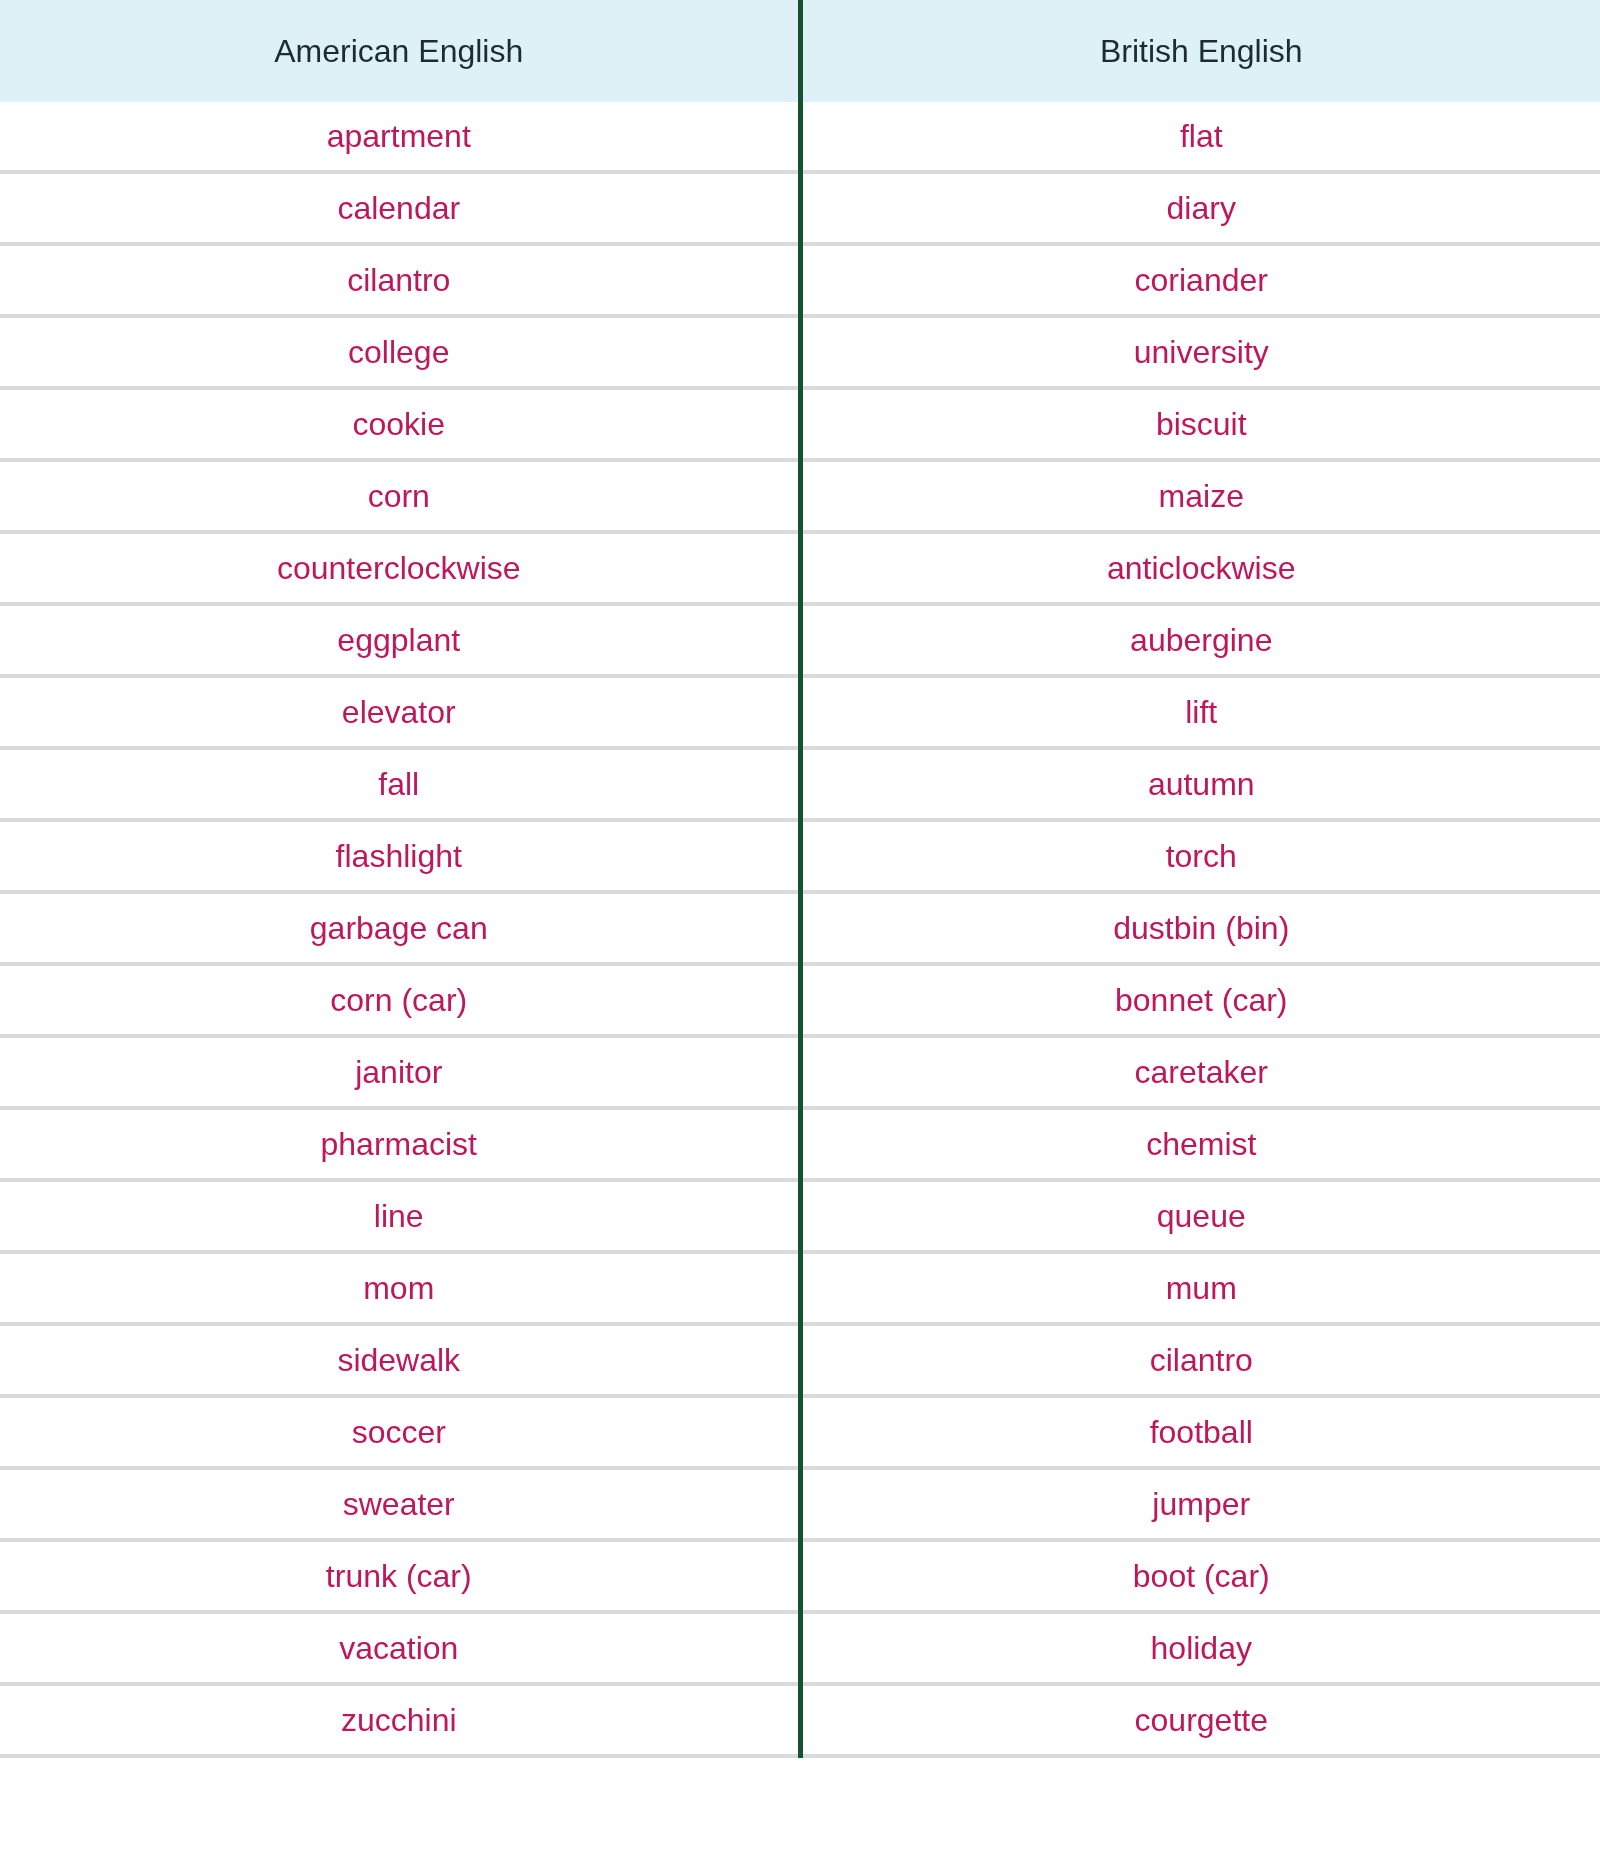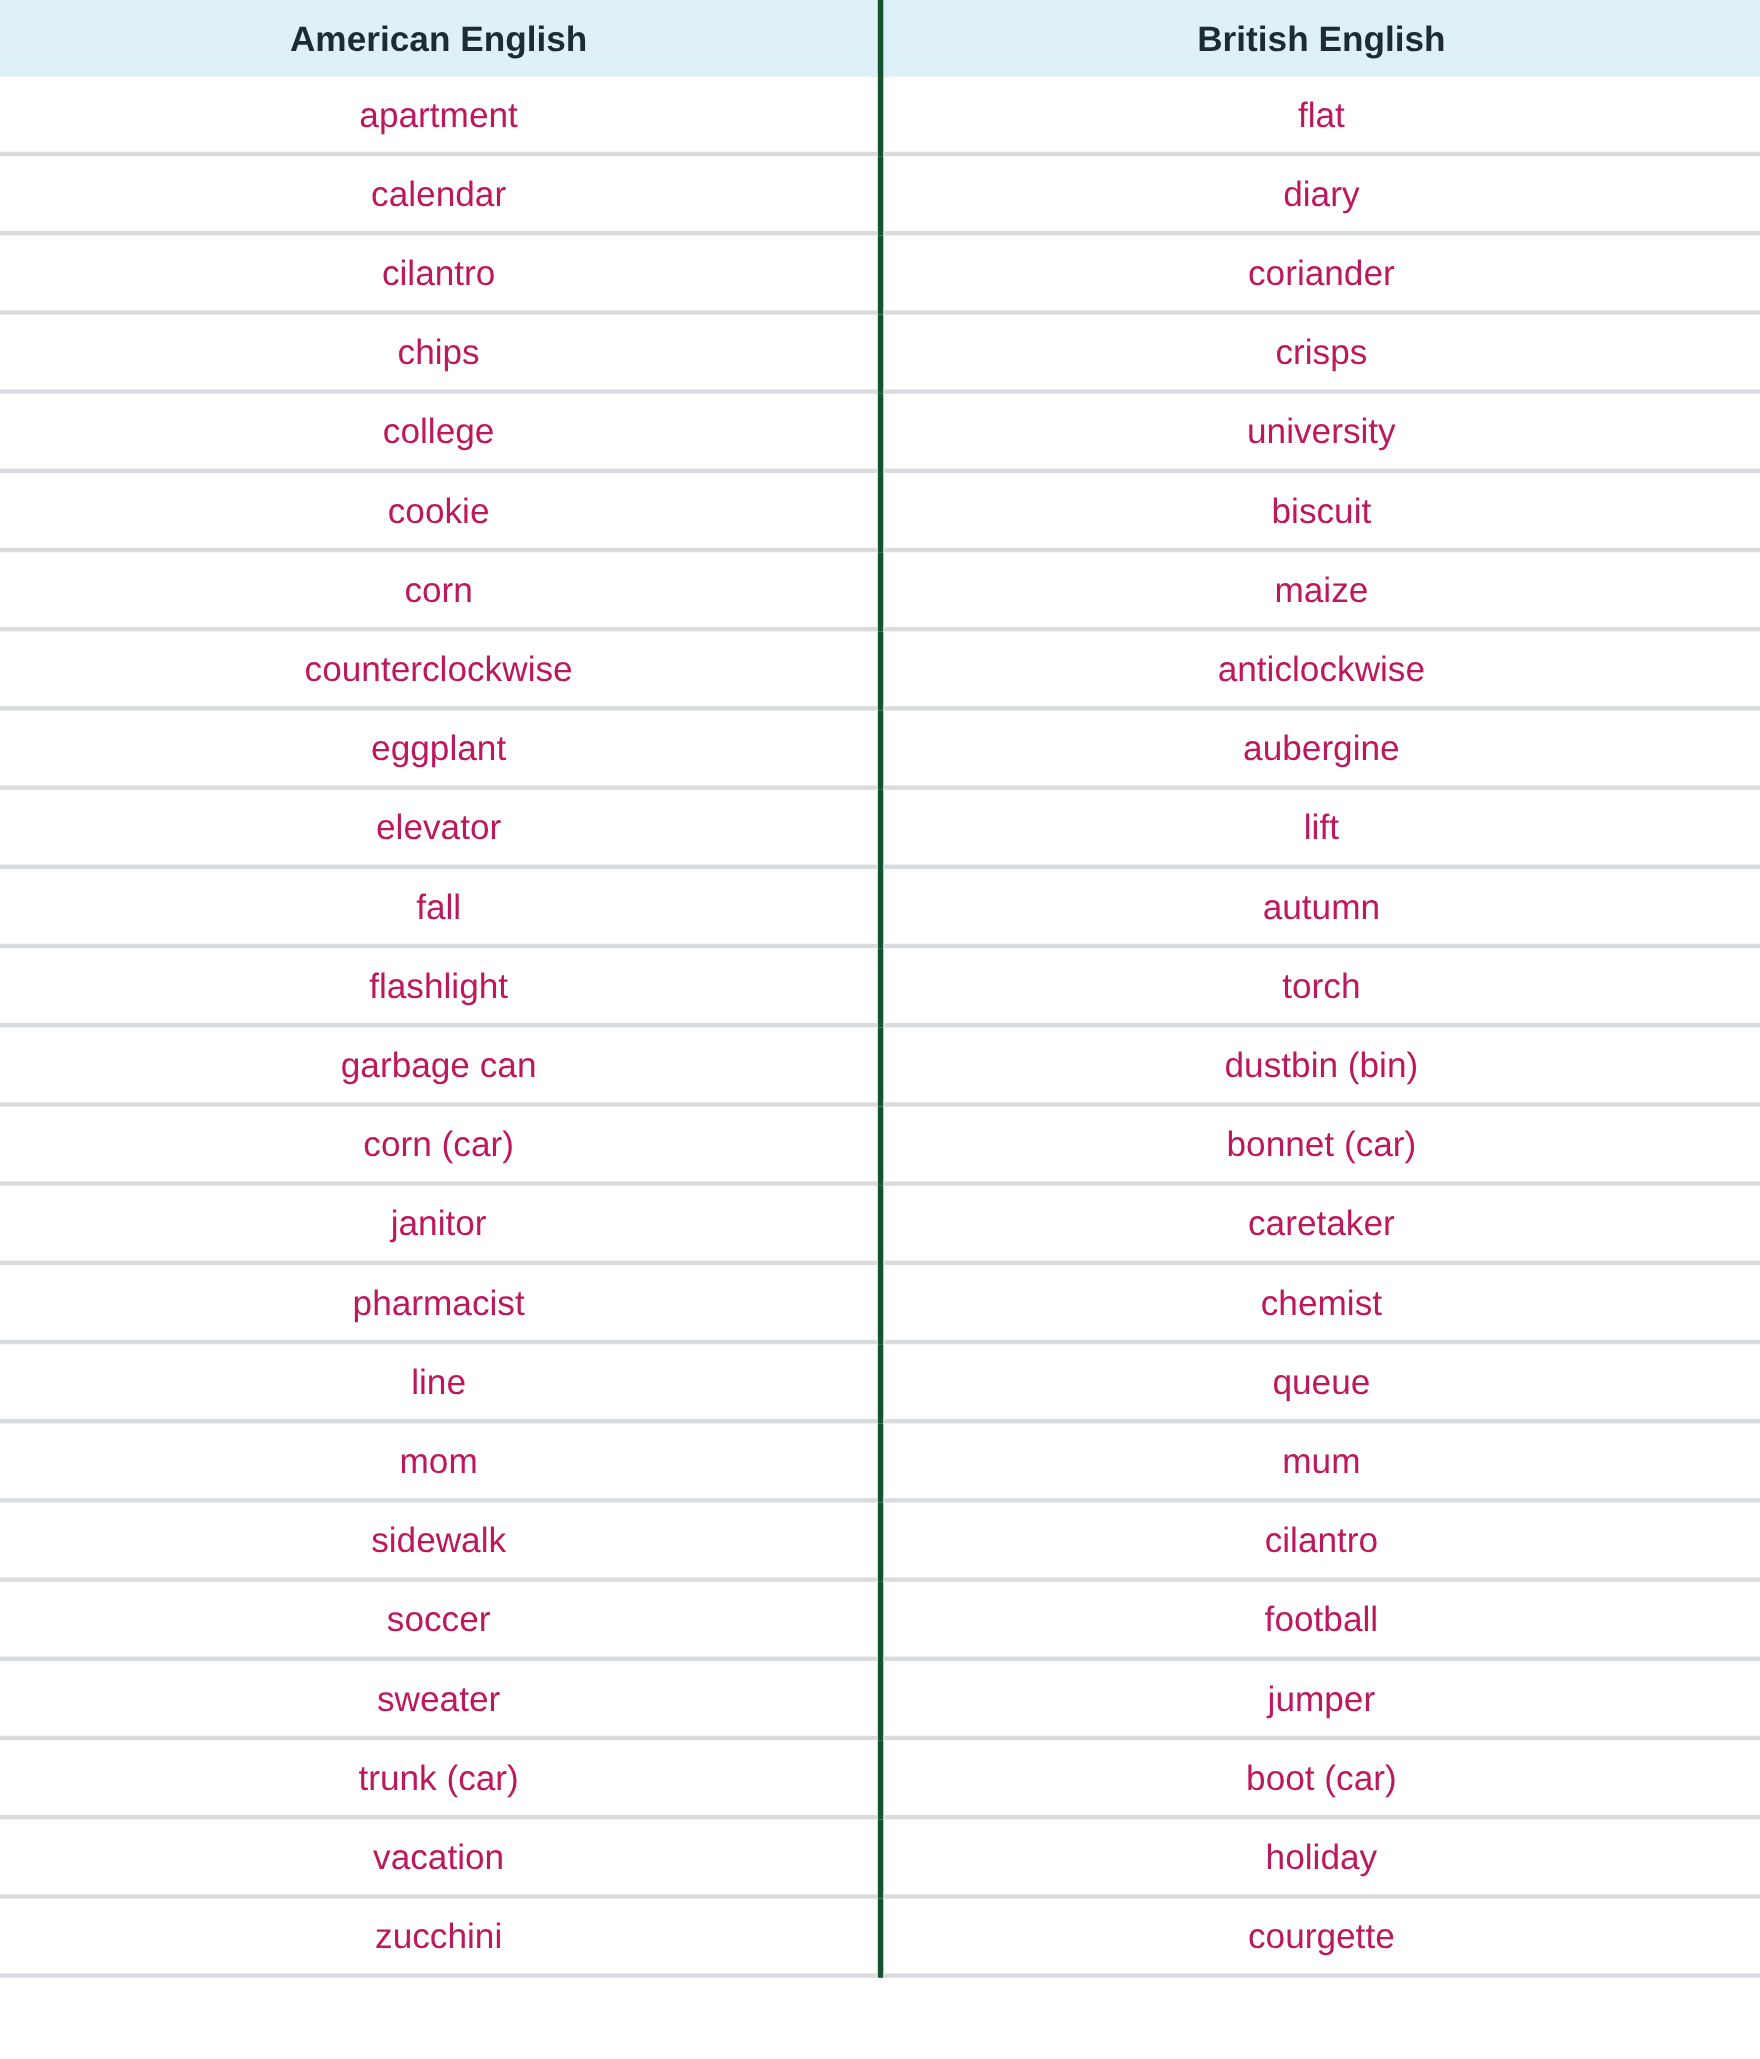--- a/index.html
+++ b/index.html
@@ -16,24 +16,24 @@
   table.vocab-table {
     width: 1600px;
     border-collapse: collapse;
     table-layout: fixed;
   }
   table.vocab-table th {
     height: 70px;
     background: #ddf1f7;
     color: #1d2b33;
     font-size: 32px;
-    font-weight: 700;
+    font-weight: 400;
     text-align: center;
     vertical-align: middle;
-    padding: 0;
+    padding: 16px;
   }
   table.vocab-table td {
     height: 68px;
     background: #ffffff;
     color: #be185d;
     font-size: 32px;
     font-weight: 400;
     text-align: center;
     vertical-align: middle;
     padding: 0;
@@ -59,24 +59,20 @@
         <td>apartment</td>
         <td>flat</td>
       </tr>
       <tr>
         <td>calendar</td>
         <td>diary</td>
       </tr>
       <tr>
         <td>cilantro</td>
         <td>coriander</td>
-      </tr>
-      <tr>
-        <td>chips</td>
-        <td>crisps</td>
       </tr>
       <tr>
         <td>college</td>
         <td>university</td>
       </tr>
       <tr>
         <td>cookie</td>
         <td>biscuit</td>
       </tr>
       <tr>

